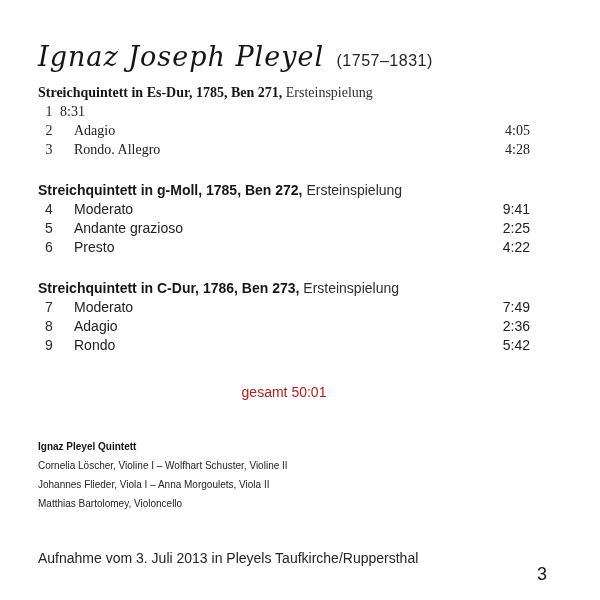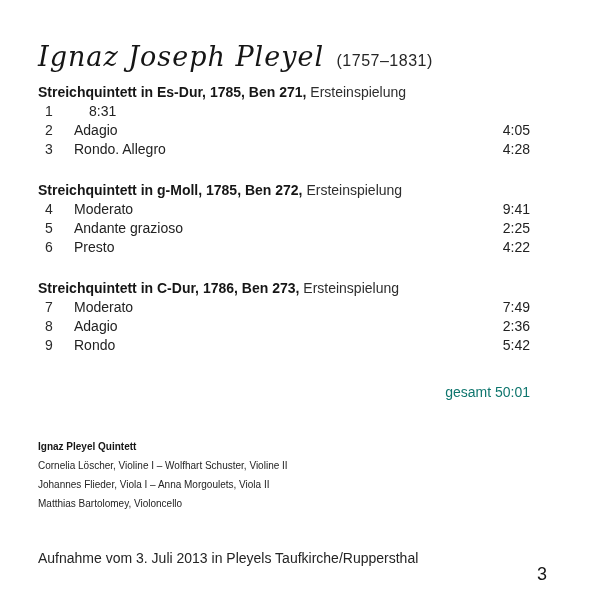--- a/index.html
+++ b/index.html
@@ -39,20 +39,21 @@
     font-size: 16px;
     letter-spacing: 0.5px;
     color: #262626;
     margin-left: 8px;
   }
   .work {
     margin-top: 22px;
   }
   .work.first {
     margin-top: 9px;
+    font-family: Liberation Serif, serif;
   }
   .work-header {
     font-size: 14px;
     line-height: 19px;
     white-space: nowrap;
   }
   .work-title {
     font-weight: bold;
     color: #161616;
   }
@@ -75,28 +76,27 @@
   }
   .track-title {
     flex: 1 1 auto;
     padding-left: 14px;
     white-space: nowrap;
     overflow: hidden;
   }
   .track-time {
     flex: 0 0 auto;
     text-align: left;
-    margin-left: 29px;
   }
   .total-line {
     margin-top: 28px;
     font-size: 14px;
     line-height: 19px;
-    text-align: right;
-    color: #0f766e;
+    text-align: center;
+    color: #b91c1c;
   }
   .ensemble {
     margin-top: 35px;
     font-size: 10px;
     line-height: 19px;
     color: #242424;
   }
   .ensemble-name {
     font-weight: bold;
     color: #161616;

